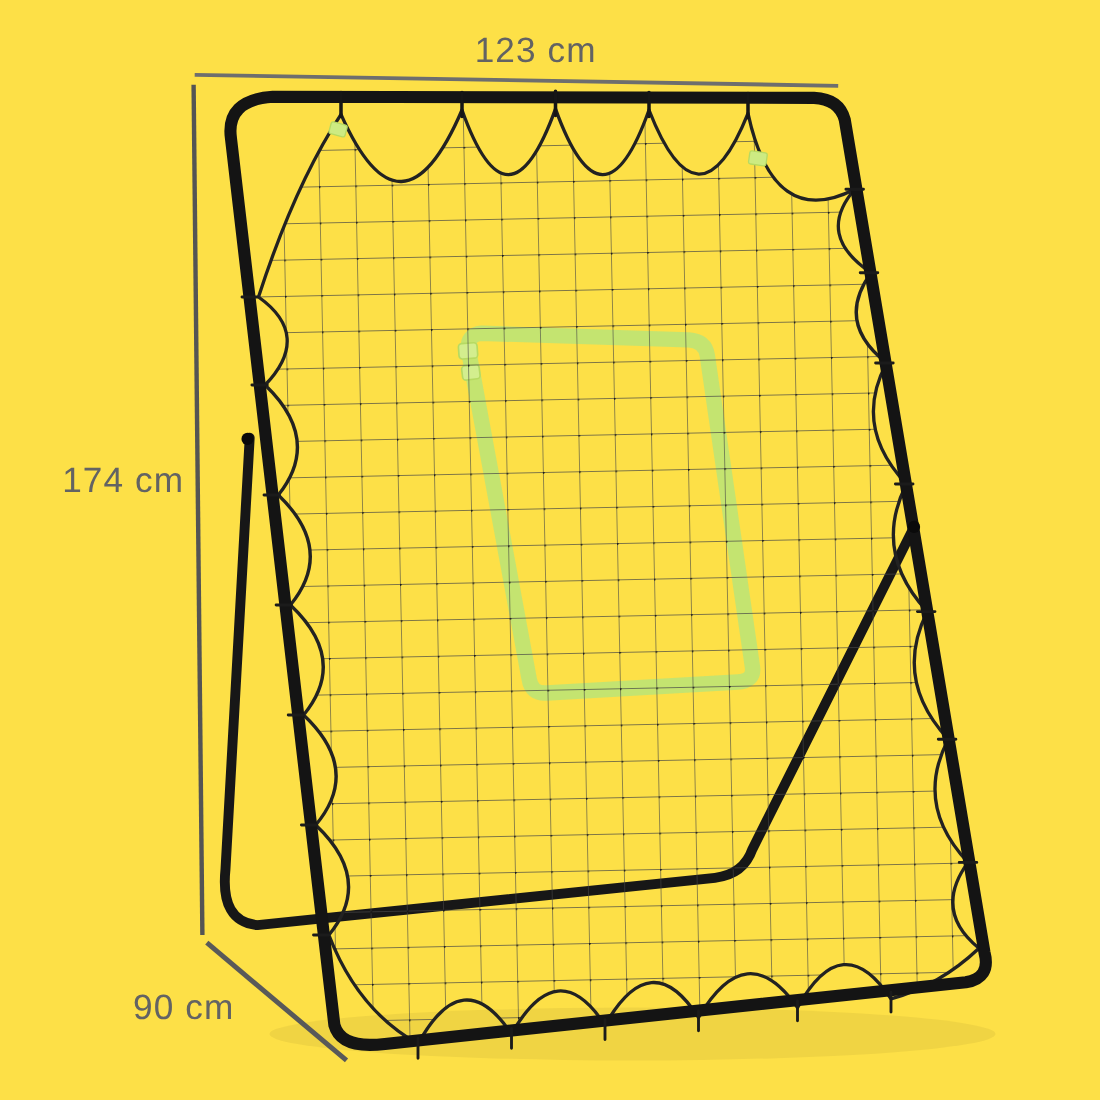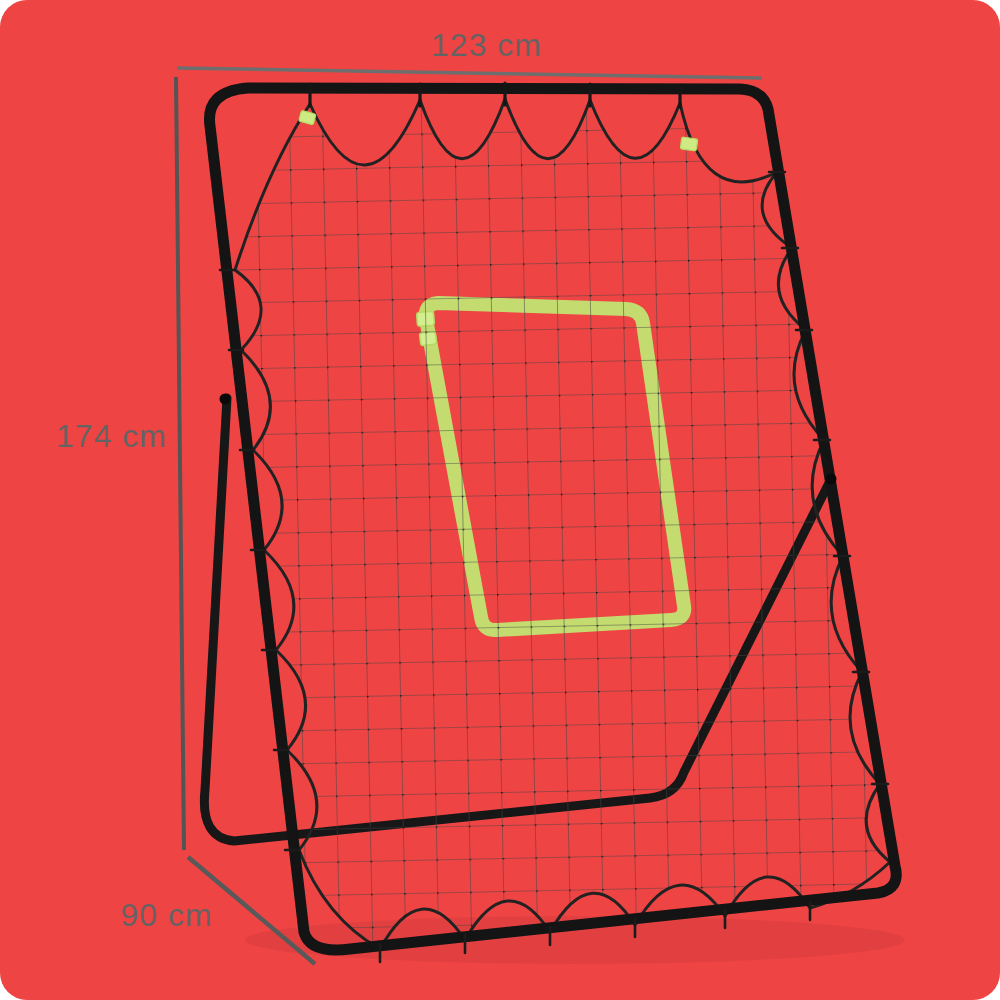--- a/index.html
+++ b/index.html
@@ -1,16 +1,16 @@
 <!DOCTYPE html>
 <html><head>
 <meta charset="utf-8">
 <style>
   html,body{margin:0;padding:0;background:#ffffff;}
-  .stage{position:relative;width:1000px;height:1000px;background:#ef4444;overflow:hidden;border-radius:27px;}
+  .stage{position:relative;width:1000px;height:1000px;background:#fde047;overflow:hidden;}
   svg{display:block;}
   .dim-label{
     font-family:"Liberation Sans", sans-serif;
     font-size:32px;
     letter-spacing:1px;
     fill:#636363;
   }
 </style>
 </head>
 <body>

